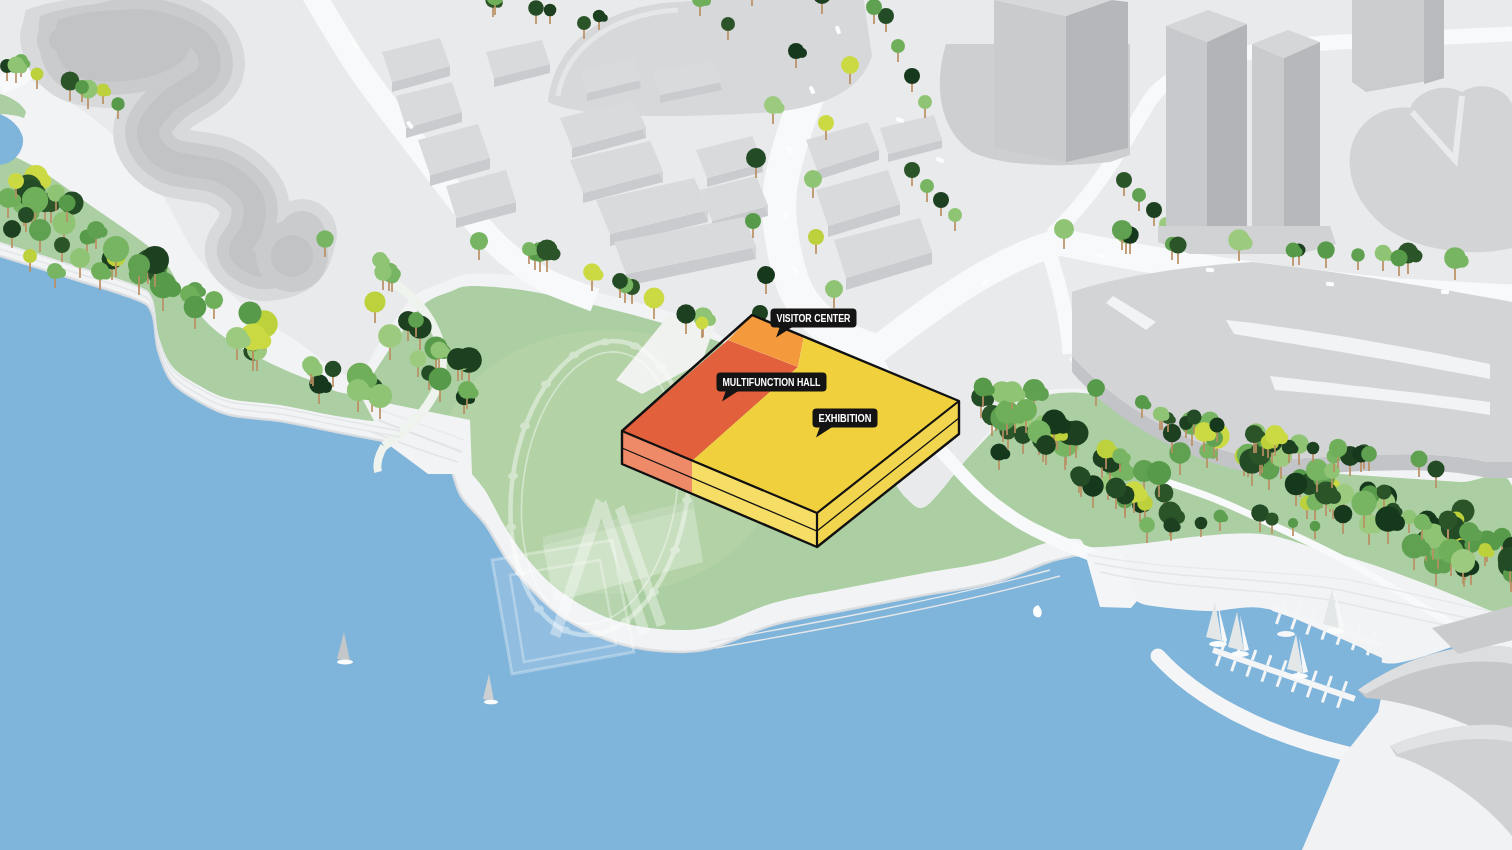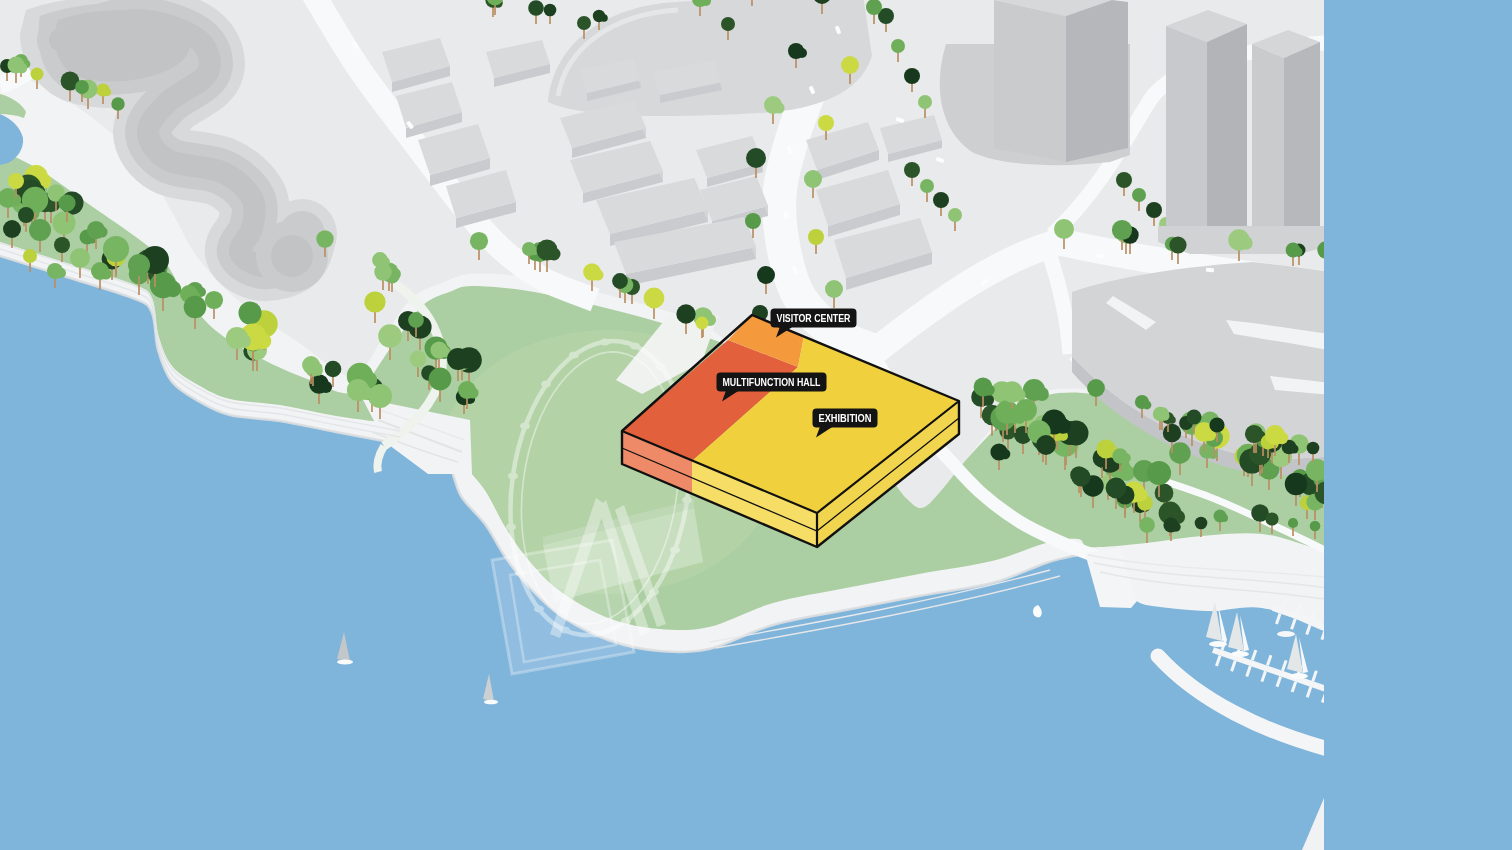--- a/index.html
+++ b/index.html
@@ -1,14 +1,14 @@
 <!DOCTYPE html>
 <html><head><meta charset="utf-8"><style>
 html,body{margin:0;padding:0;background:#7FB4DB;}
-#stage{position:relative;width:1324px;height:850px;overflow:hidden;font-family:"Liberation Sans",sans-serif;text-decoration:underline;}
+#stage{position:relative;width:1512px;height:850px;overflow:hidden;font-family:"Liberation Sans",sans-serif;text-decoration:underline;}
 </style></head>
 <body>
 <div id="stage">
 <svg xmlns="http://www.w3.org/2000/svg" width="1512" height="850" viewBox="0 0 1512 850">
 
 <rect x="0" y="0" width="1512" height="850" fill="#7FB4DB"></rect>
 
 <path d="M0.0,256.0 C11.7,259.7 47.5,270.8 70.0,278.0 C92.5,285.2 121.3,293.2 135.0,299.0 C148.7,304.8 148.2,304.5 152.0,313.0 C155.8,321.5 154.7,338.5 158.0,350.0 C161.3,361.5 165.0,373.3 172.0,382.0 C179.0,390.7 190.3,396.5 200.0,402.0 C209.7,407.5 216.7,411.8 230.0,415.0 C243.3,418.2 262.3,418.2 280.0,421.0 C297.7,423.8 316.0,428.2 336.0,432.0 C356.0,435.8 384.8,441.0 400.0,444.0 C415.2,447.0 419.0,446.8 427.0,450.0 C435.0,453.2 442.3,455.3 448.0,463.0 C453.7,470.7 454.8,485.8 461.0,496.0 C467.2,506.2 477.5,513.7 485.0,524.0 C492.5,534.3 498.2,547.0 506.0,558.0 C513.8,569.0 522.3,580.0 532.0,590.0 C541.7,600.0 550.8,609.5 564.0,618.0 C577.2,626.5 595.0,635.5 611.0,641.0 C627.0,646.5 643.7,649.7 660.0,651.0 C676.3,652.3 690.2,653.3 709.0,649.0 C727.8,644.7 750.2,631.5 773.0,625.0 C795.8,618.5 821.7,614.8 846.0,610.0 C870.3,605.2 894.7,600.5 919.0,596.0 C943.3,591.5 970.8,588.5 992.0,583.0 C1013.2,577.5 1031.7,567.7 1046.0,563.0 C1060.3,558.3 1069.0,555.5 1078.0,555.0 C1087.0,554.5 1089.7,552.0 1100.0,560.0 C1110.3,568.0 1123.3,594.3 1140.0,603.0 C1156.7,611.7 1179.7,611.2 1200.0,612.0 C1220.3,612.8 1241.8,605.0 1262.0,608.0 C1282.2,611.0 1304.7,623.5 1321.0,630.0 C1337.3,636.5 1347.2,641.5 1360.0,647.0 C1372.8,652.5 1372.7,666.7 1398.0,663.0 C1423.3,659.3 1493.0,631.3 1512.0,625.0 L1512,0 L0,0 Z" fill="#F2F3F4"></path>
 
 <path d="M0.0,256.0 C11.7,259.7 47.5,270.8 70.0,278.0 C92.5,285.2 121.3,293.2 135.0,299.0 C148.7,304.8 148.2,304.5 152.0,313.0 C155.8,321.5 154.7,338.5 158.0,350.0 C161.3,361.5 165.0,373.3 172.0,382.0 C179.0,390.7 190.3,396.5 200.0,402.0 C209.7,407.5 216.7,411.8 230.0,415.0 C243.3,418.2 262.3,418.2 280.0,421.0 C297.7,423.8 316.0,428.2 336.0,432.0 C356.0,435.8 384.8,441.0 400.0,444.0 C415.2,447.0 419.0,446.8 427.0,450.0 C435.0,453.2 442.3,455.3 448.0,463.0 C453.7,470.7 454.8,485.8 461.0,496.0 C467.2,506.2 477.5,513.7 485.0,524.0 C492.5,534.3 498.2,547.0 506.0,558.0 C513.8,569.0 522.3,580.0 532.0,590.0 C541.7,600.0 550.8,609.5 564.0,618.0 C577.2,626.5 595.0,635.5 611.0,641.0 C627.0,646.5 643.7,649.7 660.0,651.0 C676.3,652.3 690.2,653.3 709.0,649.0 C727.8,644.7 750.2,631.5 773.0,625.0 C795.8,618.5 821.7,614.8 846.0,610.0 C870.3,605.2 894.7,600.5 919.0,596.0 C943.3,591.5 970.8,588.5 992.0,583.0 C1013.2,577.5 1031.7,567.7 1046.0,563.0 C1060.3,558.3 1072.7,556.3 1078.0,555.0 " fill="none" stroke="#DBDEE0" stroke-width="2.5" opacity="0.9"></path>

